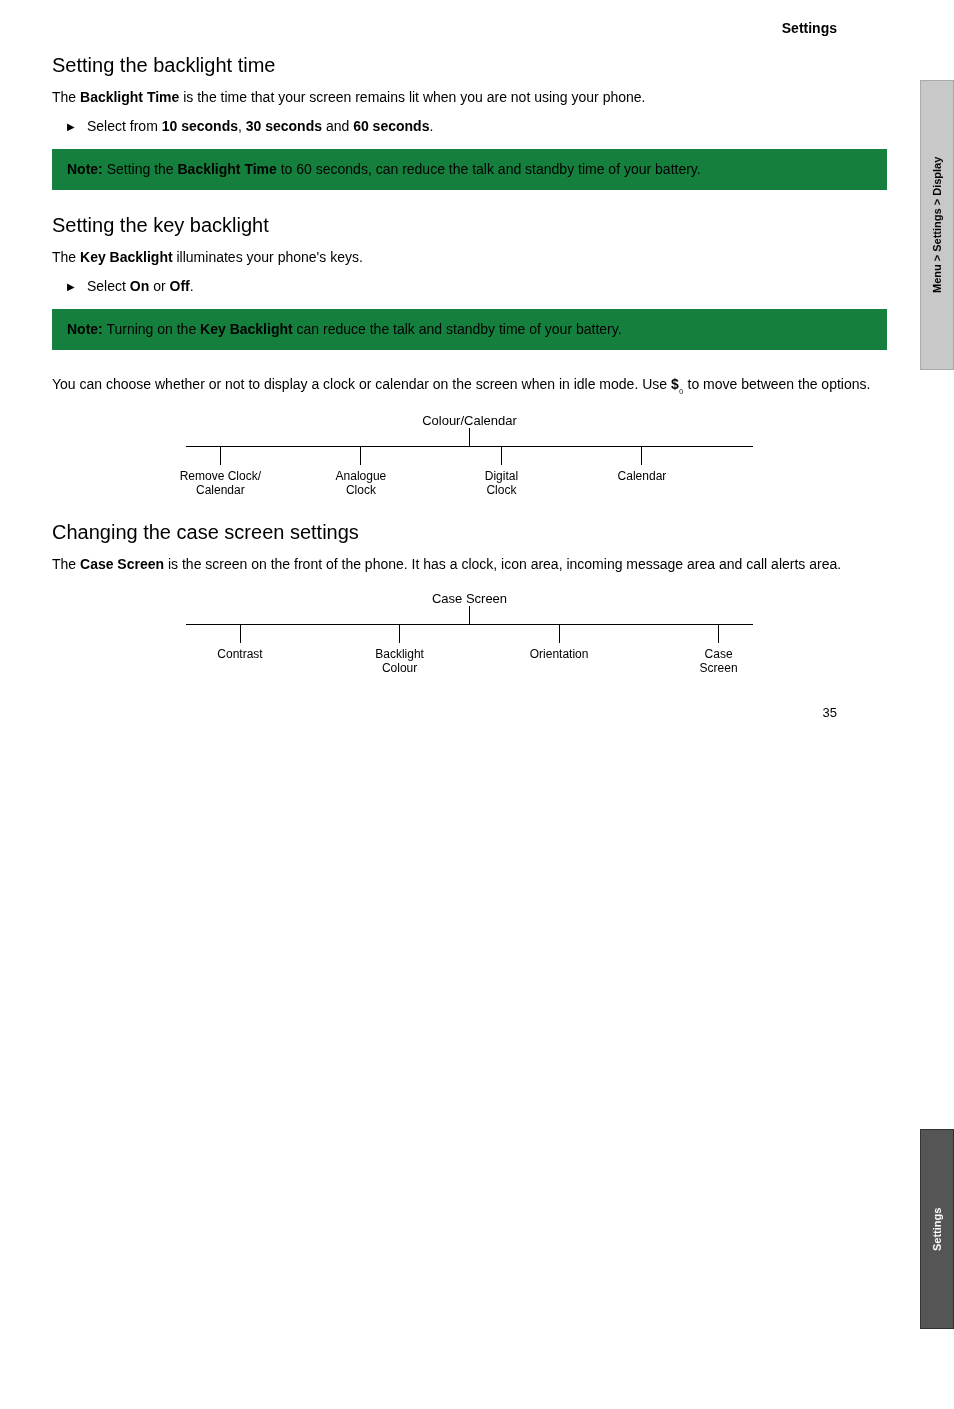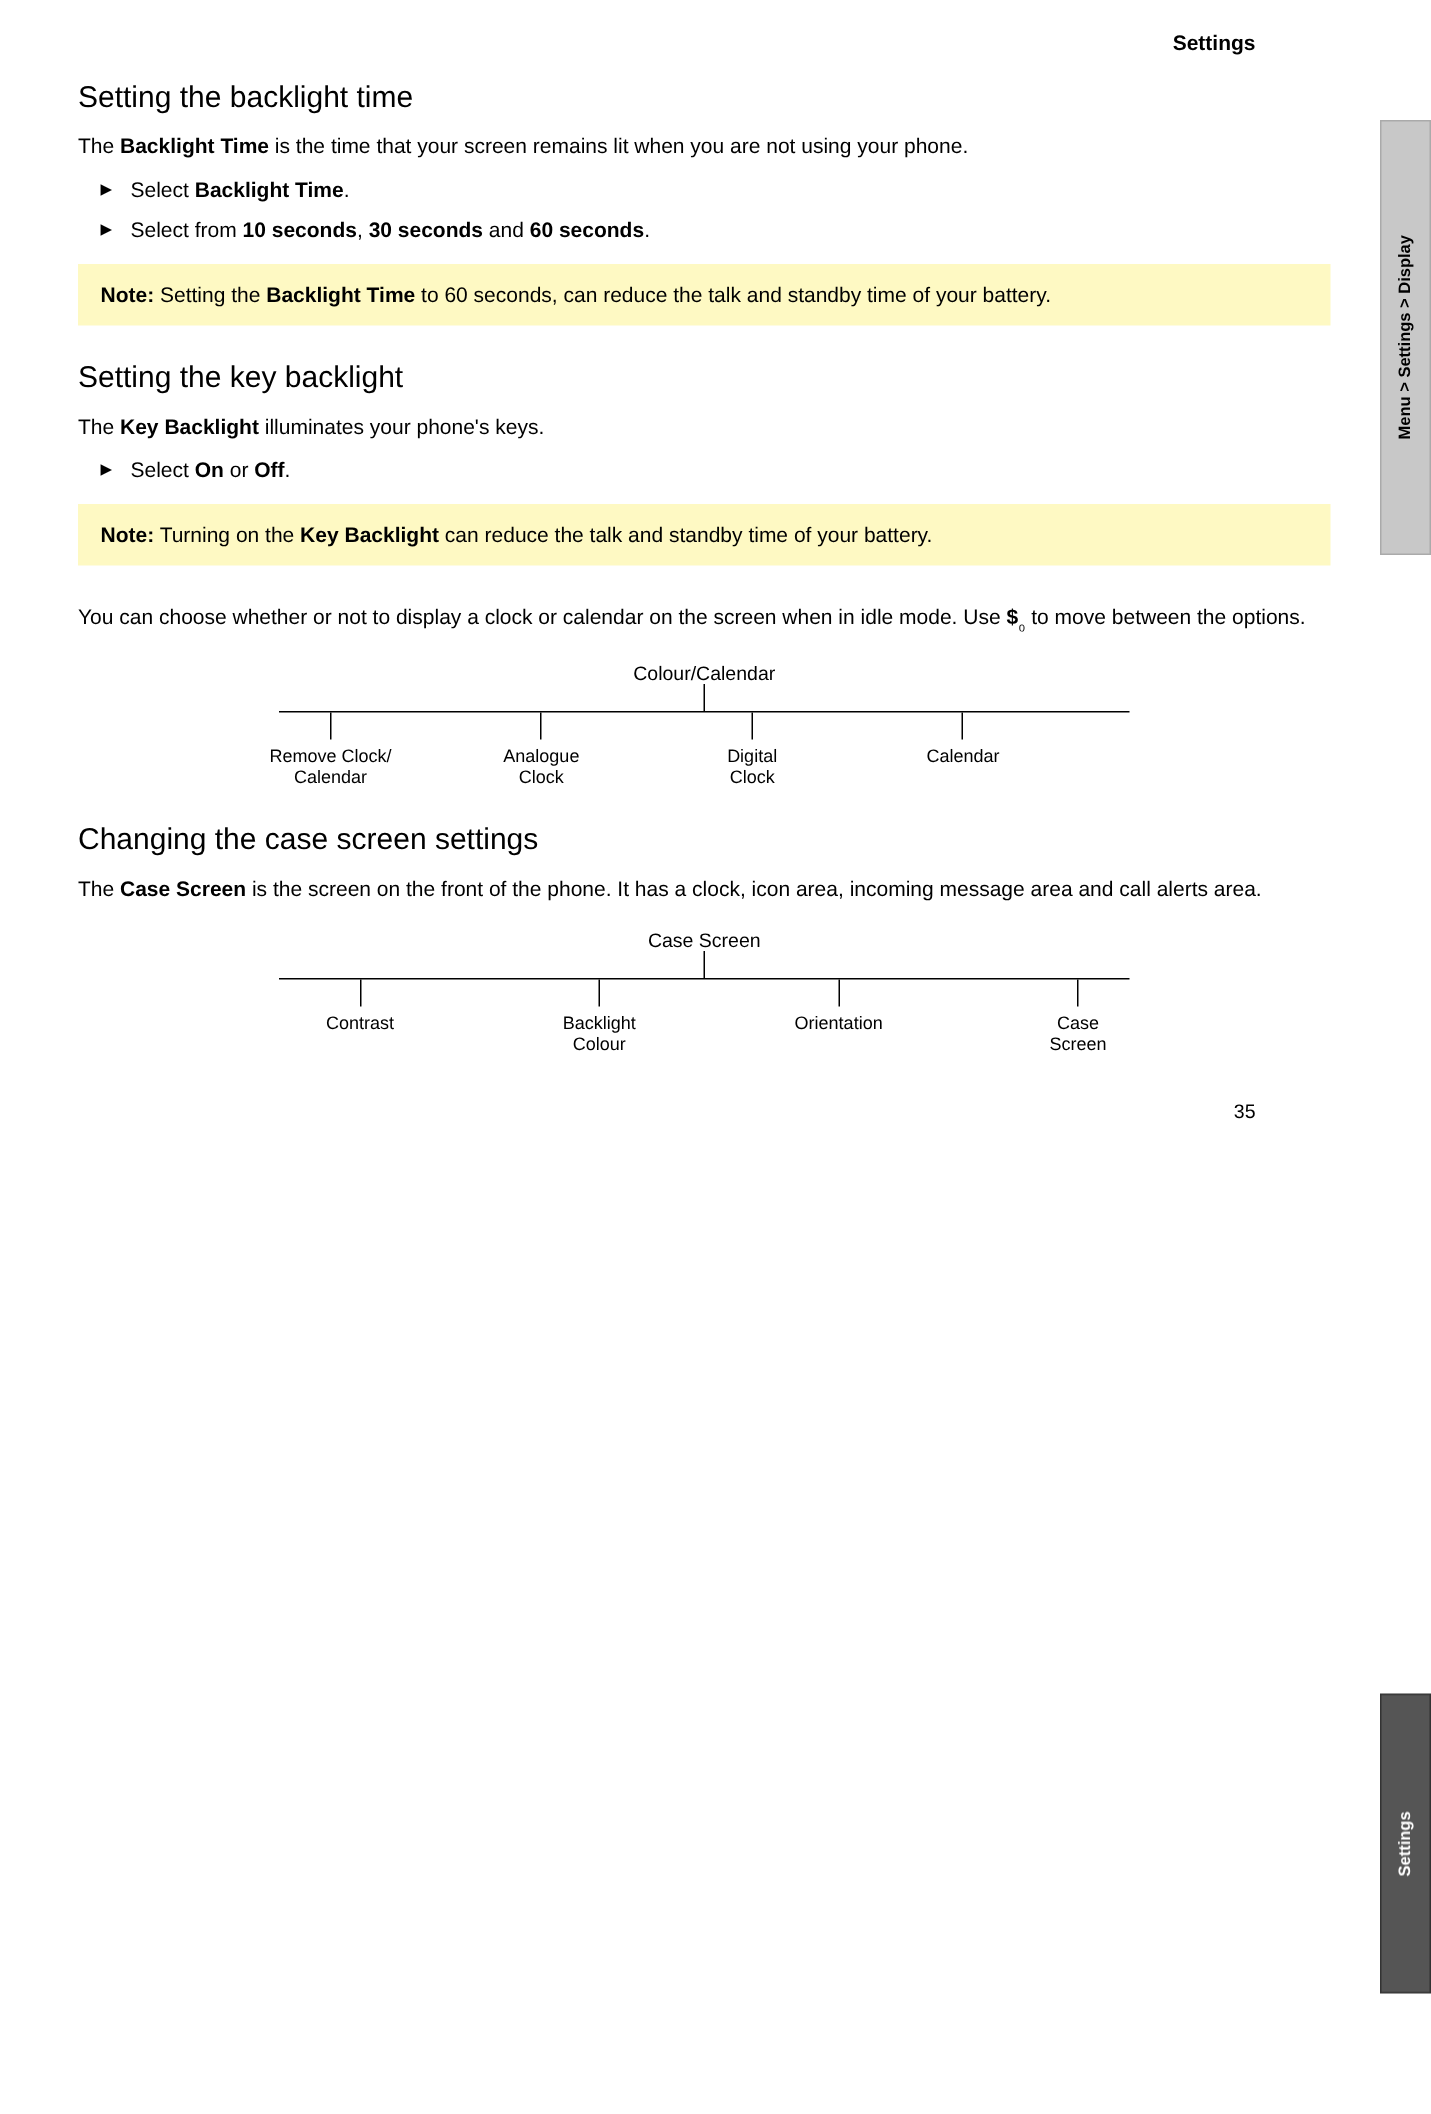--- a/index.html
+++ b/index.html
@@ -35,21 +35,21 @@
       margin-bottom: 10px;
       border-bottom: none;
     }
 
     p {
       margin-bottom: 8px;
       line-height: 1.5;
     }
 
     .note-box {
-      background: #fef9c3;
+      background: #15803d;
       border: none;
       padding: 10px 15px;
       margin: 12px 0 20px 0;
       line-height: 1.5;
     }
 
     .note-box .note-label {
       font-weight: bold;
     }
 
@@ -237,21 +237,20 @@
     <div class="header-settings">
       <span>Settings</span>
     </div>
 
     <div class="section">
       <h2>Setting the backlight time</h2>
       <p>
         The <span class="bold">Backlight Time</span> is the time that your screen remains lit when you are not using your phone.
       </p>
       <ul class="steps">
-        <li>Select <span class="bold">Backlight Time</span>.</li>
         <li>Select from <span class="bold">10 seconds</span>, <span class="bold">30 seconds</span> and <span class="bold">60 seconds</span>.</li>
       </ul>
       <div class="note-box">
         <span class="note-label">Note:</span> Setting the <span class="bold">Backlight Time</span> to 60 seconds, can reduce the talk and standby time of your battery.
       </div>
     </div>
 
     <div class="section">
       <h2>Setting the key backlight</h2>
       <p>

